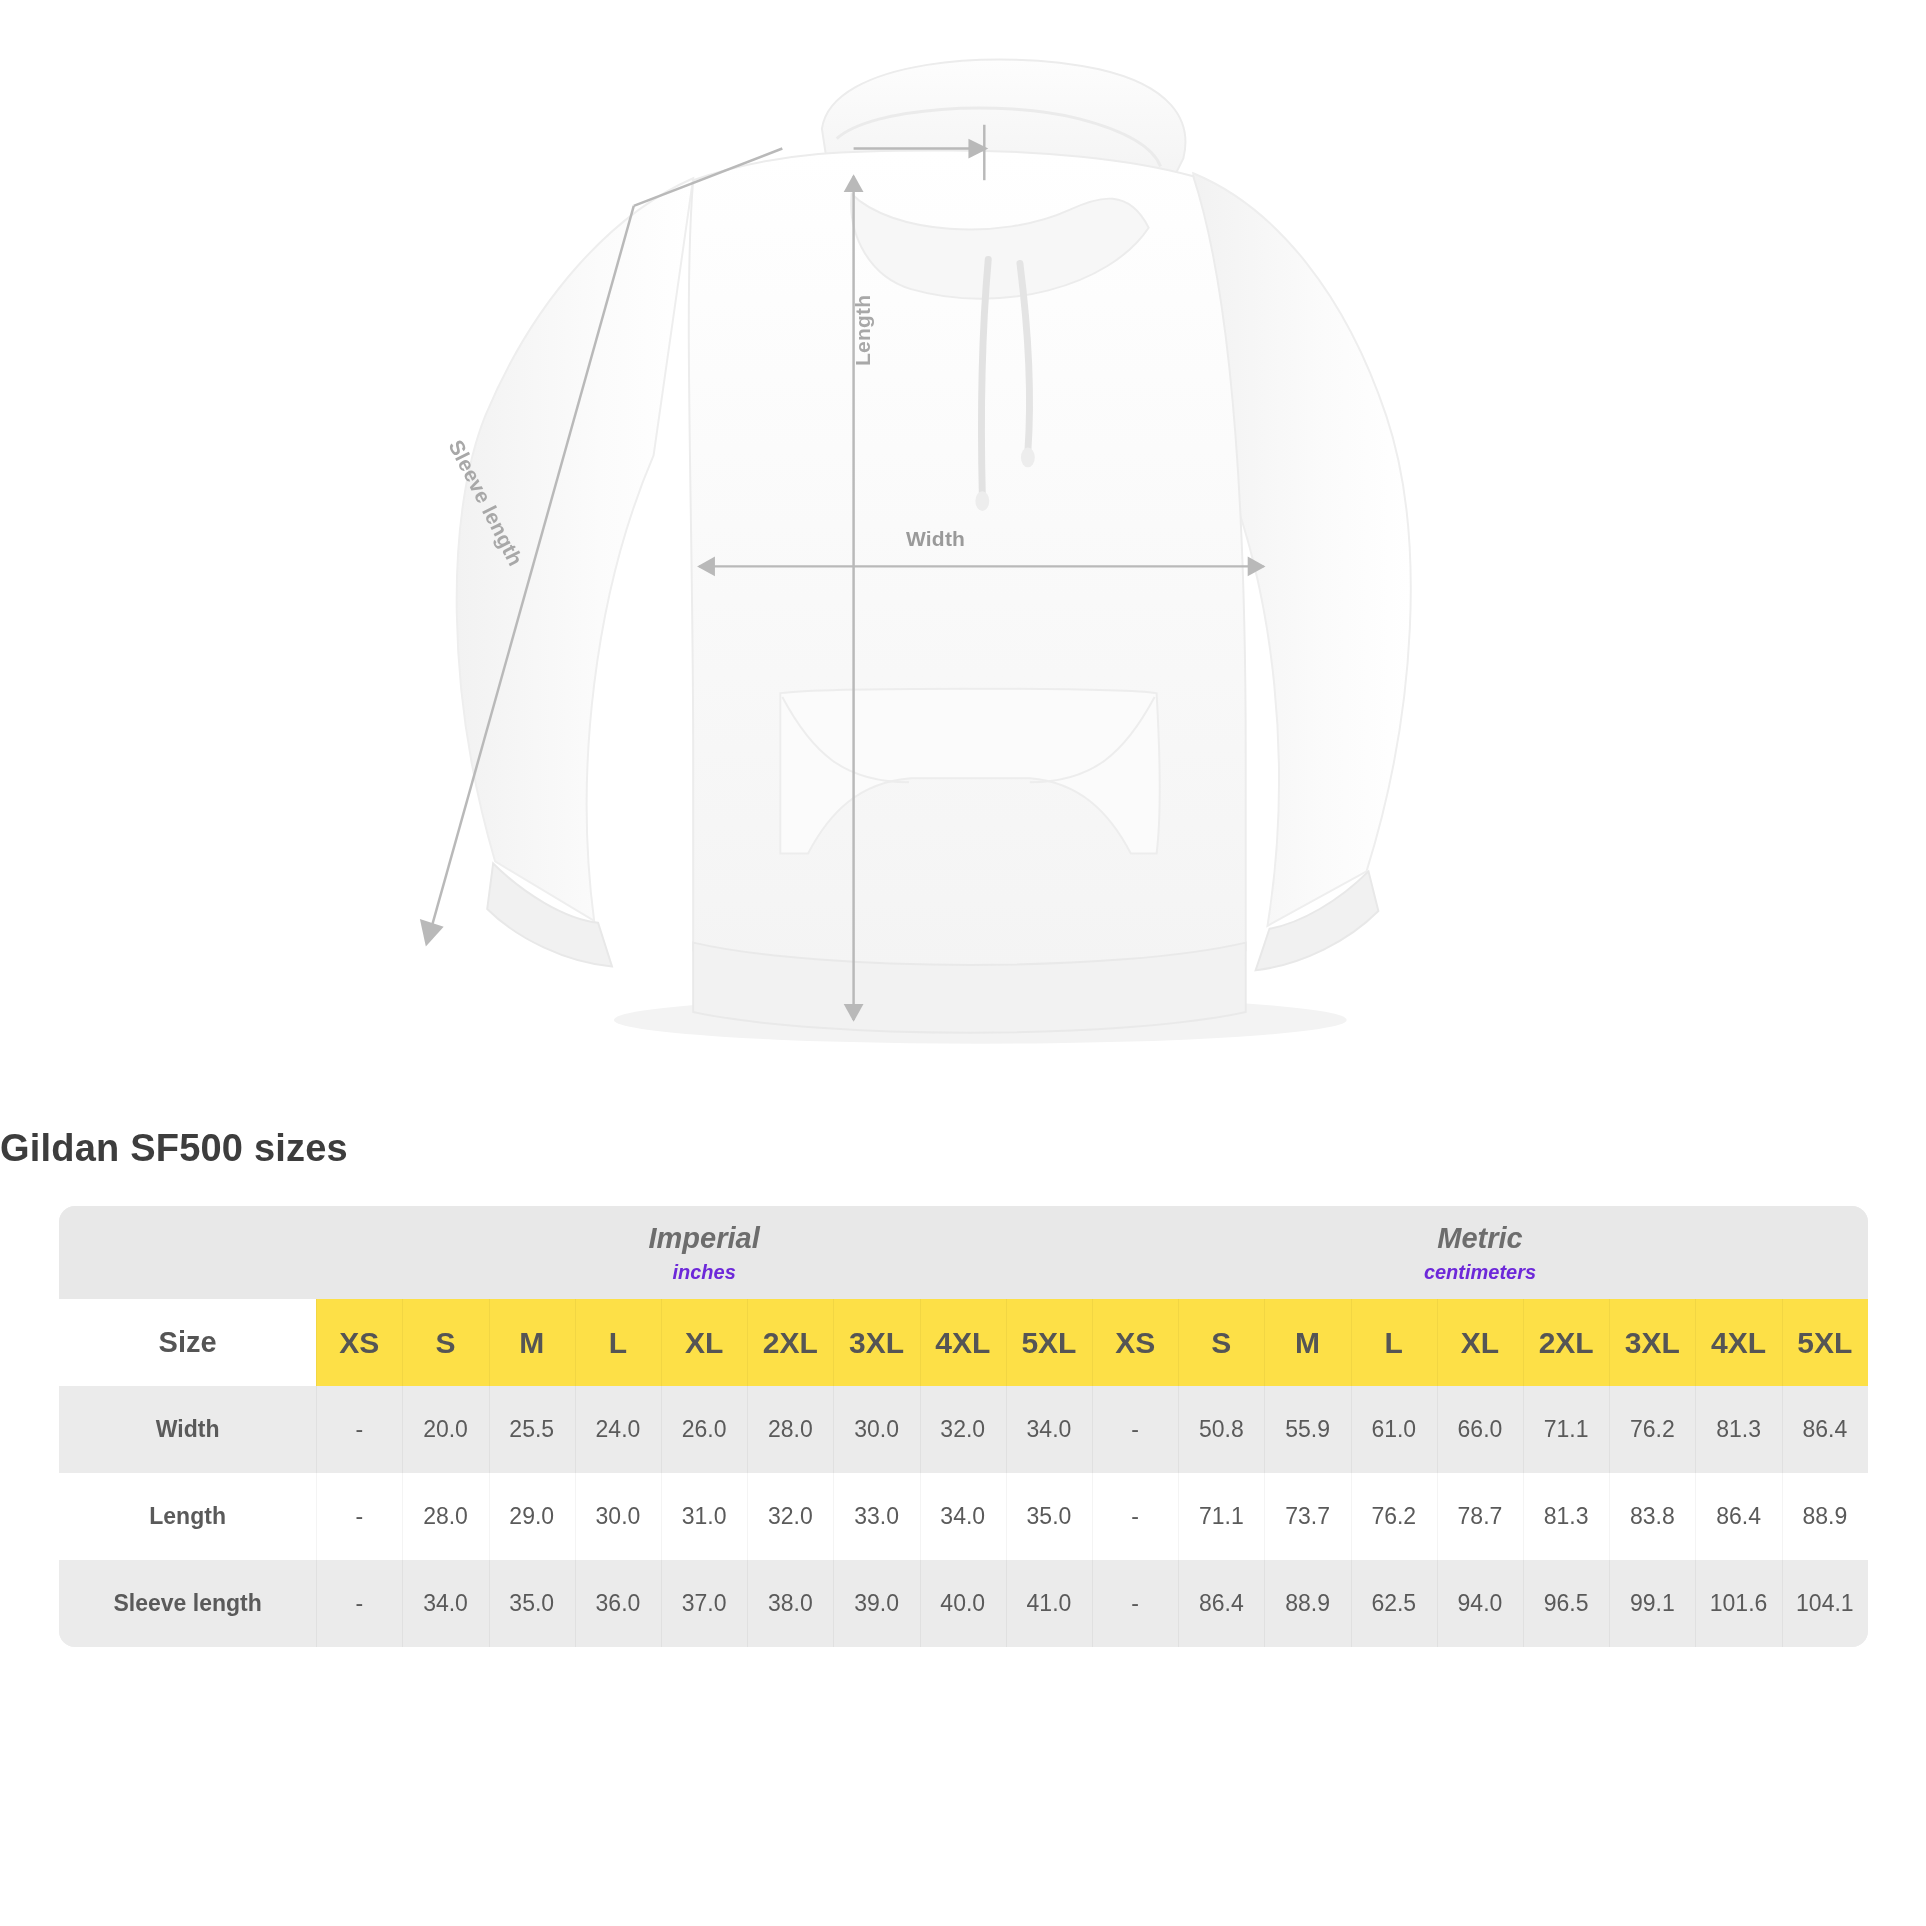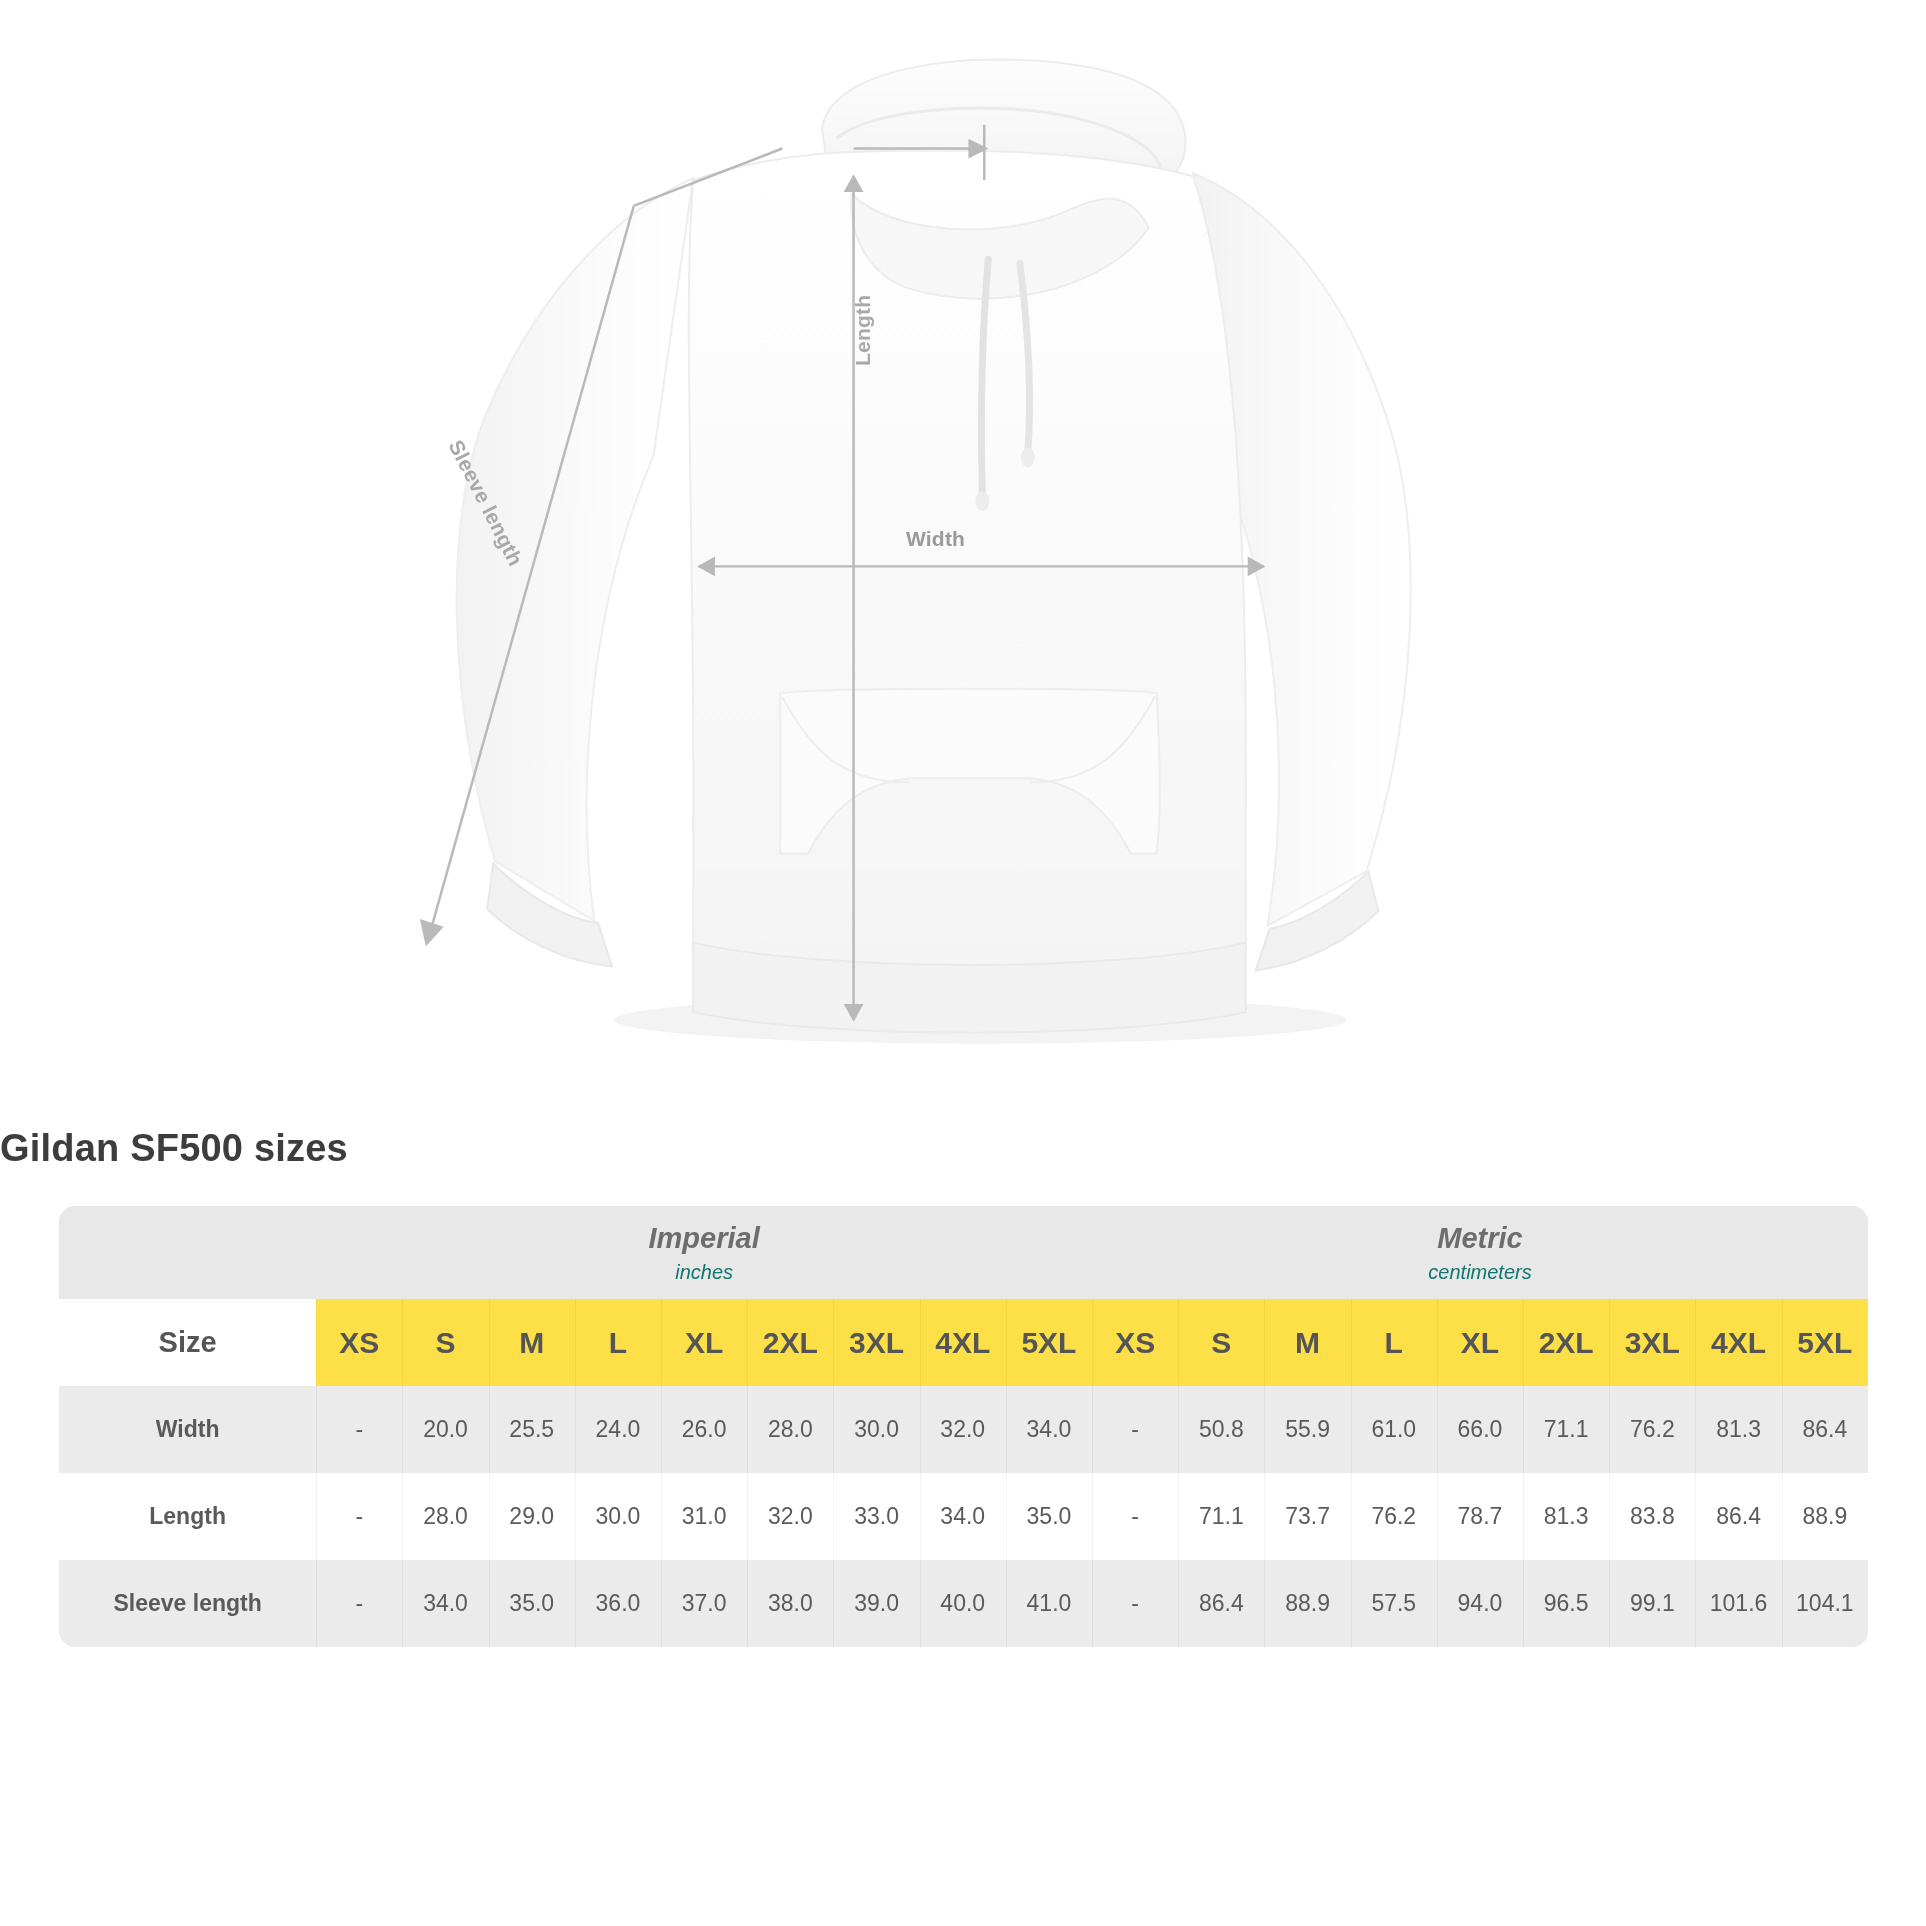--- a/index.html
+++ b/index.html
@@ -104,22 +104,23 @@
   }
   .unit-name {
     font-size: 29px;
     font-style: italic;
     font-weight: bold;
     color: #6d6d6d;
   }
   .unit-sub {
     font-size: 20px;
     font-style: italic;
-    color: #0f766e;
+    color: #6d28d9;
     margin-top: 6px;
+    font-weight: bold;
   }
   .row-head-blank {
     background: #e8e8e8;
   }
 
   
   tr.size-head td {
     height: 87px;
     background: #fde047;
     font-weight: bold;
@@ -343,21 +344,21 @@
           <td class="cell">35.0</td>
           <td class="cell">36.0</td>
           <td class="cell">37.0</td>
           <td class="cell">38.0</td>
           <td class="cell">39.0</td>
           <td class="cell">40.0</td>
           <td class="cell">41.0</td>
           <td class="cell">-</td>
           <td class="cell">86.4</td>
           <td class="cell">88.9</td>
-          <td class="cell">57.5</td>
+          <td class="cell">62.5</td>
           <td class="cell">94.0</td>
           <td class="cell">96.5</td>
           <td class="cell">99.1</td>
           <td class="cell">101.6</td>
           <td class="cell">104.1</td>
         </tr>
       </tbody>
     </table>
   </div>
 

